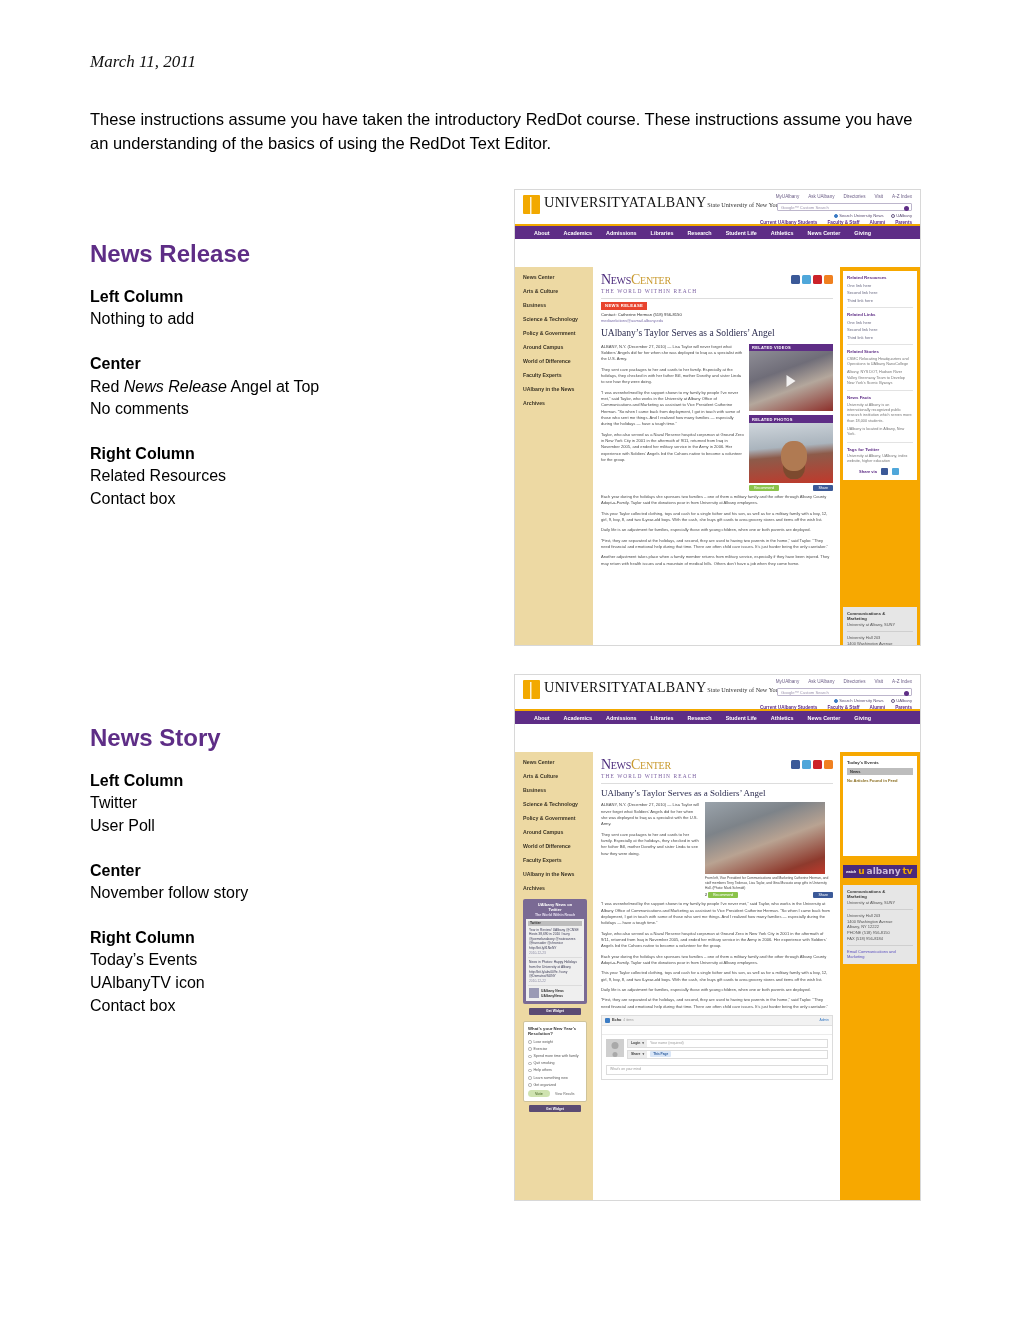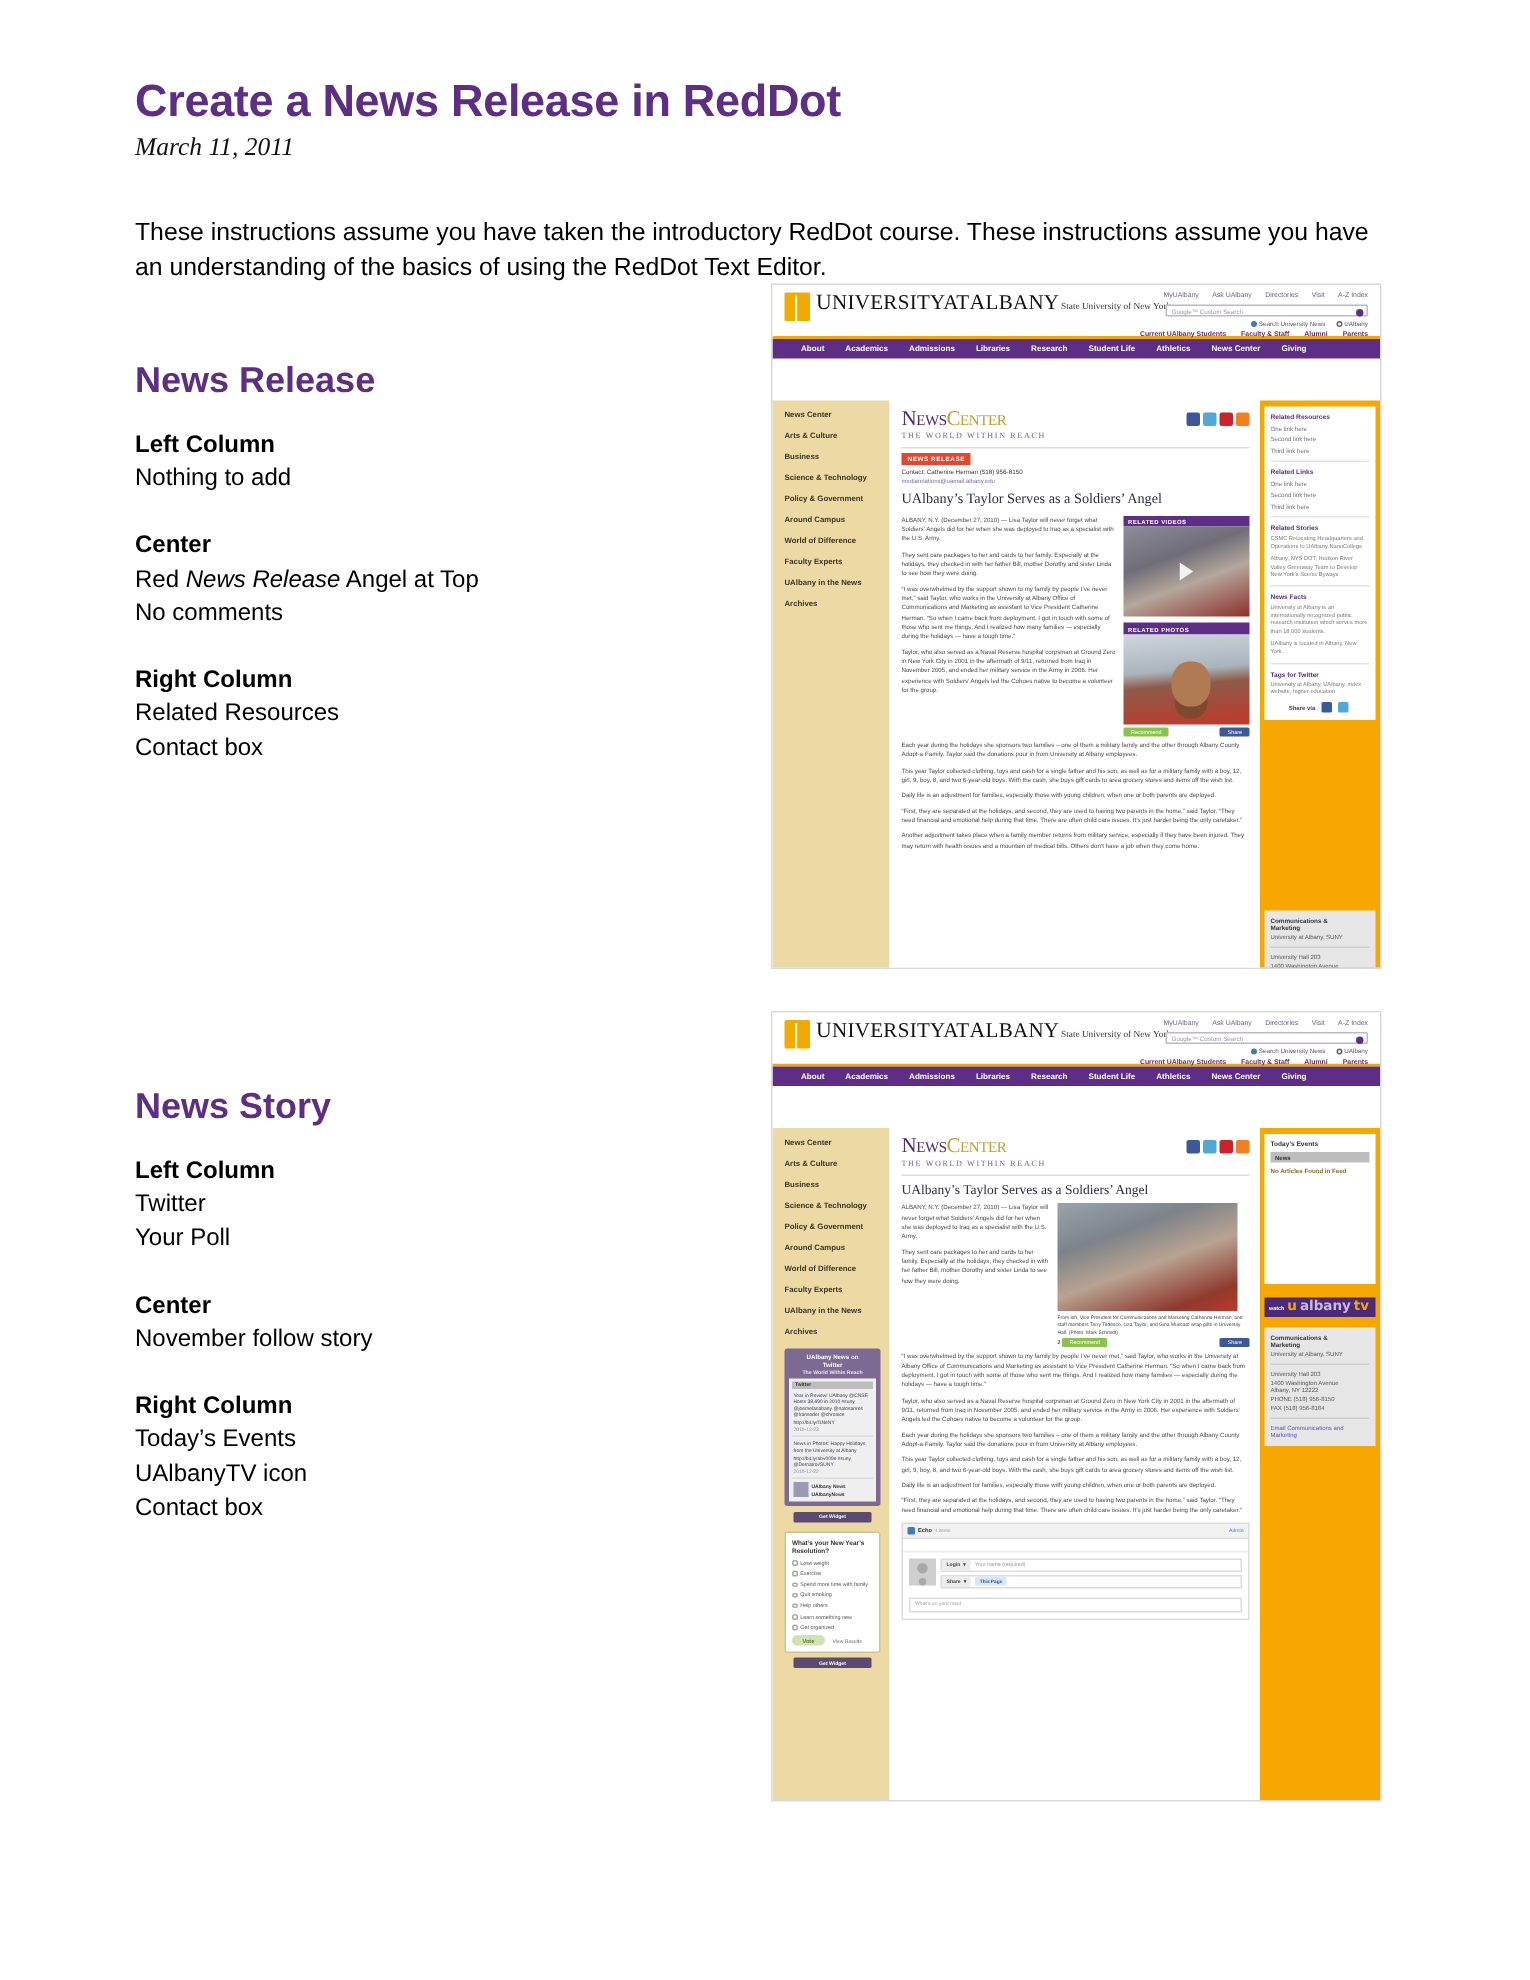--- a/index.html
+++ b/index.html
@@ -255,21 +255,20 @@
   .echo-field{ display:flex; align-items:center; border:1px solid #dcdcdc; margin-bottom:2px; height:9px;}
   .echo-tag{ background:#ececec; font-size:3.4px; font-weight:bold; color:#444; padding:0 3px; height:100%; display:flex; align-items:center; gap:2px;}
   .echo-ph{ font-size:3.6px; color:#9a9a9a; padding-left:3px;}
   .echo-chip{ background:#d9e6f7; color:#2f5e9e; font-size:3.2px; font-weight:bold; padding:1px 3px; margin-left:3px; border-radius:1px;}
   .echo-ta{ border:1px solid #dcdcdc; margin:0 4px 4px 4px; height:10px; font-size:3.4px; color:#9a9a9a; padding:1.5px 3px;}
 </style>
 </head>
 <body>
 
 <div class="doc">
-  <h1 class="doc-title">Create a News Release in RedDot</h1>
   <p class="doc-date">March 11, 2011</p>
   <p class="doc-intro">These instructions assume you have taken the introductory RedDot course. These instructions assume you have an understanding of the basics of using the RedDot Text Editor.</p>
 </div>
 
 <div class="section-news-release">
   <h2 class="sec-head">News Release</h2>
 
   <div class="blk">
     <div class="blk-title">Left Column</div>
     <div class="blk-line">Nothing to add</div>
@@ -287,21 +286,21 @@
     <div class="blk-line">Contact box</div>
   </div>
 </div>
 
 <div class="section-news-story">
   <h2 class="sec-head">News Story</h2>
 
   <div class="blk">
     <div class="blk-title">Left Column</div>
     <div class="blk-line">Twitter</div>
-    <div class="blk-line">Your Poll</div>
+    <div class="blk-line">User Poll</div>
   </div>
 
   <div class="blk">
     <div class="blk-title">Center</div>
     <div class="blk-line">November follow story</div>
   </div>
 
   <div class="blk">
     <div class="blk-title">Right Column</div>
     <div class="blk-line">Today’s Events</div>

